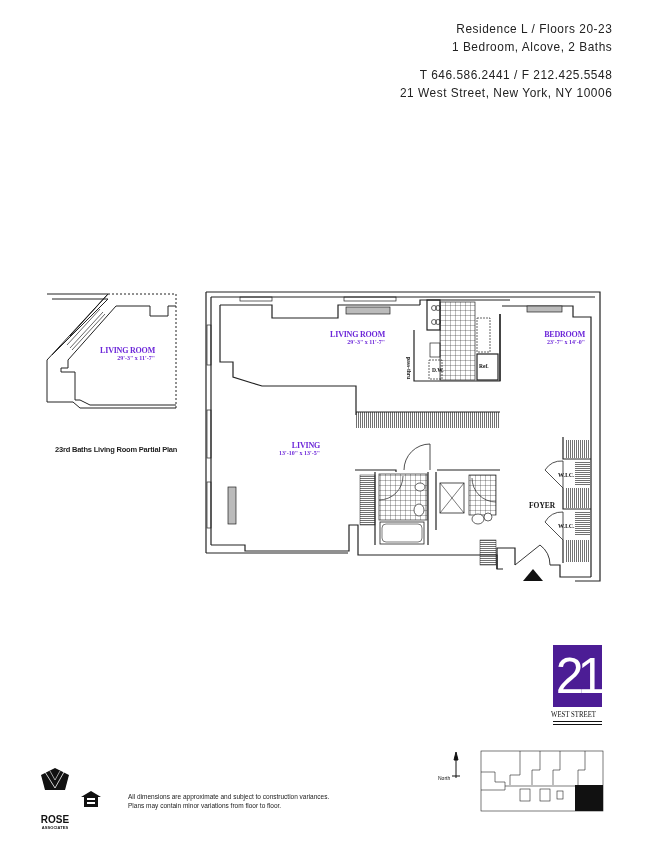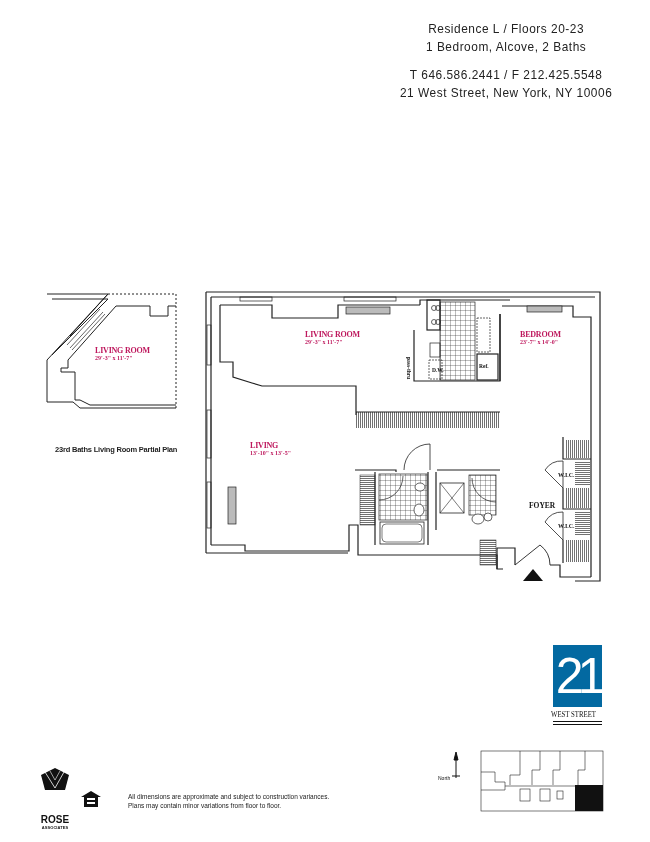--- a/index.html
+++ b/index.html
@@ -1,31 +1,31 @@
 <!DOCTYPE html>
 <html><head>
 <meta charset="utf-8">
 <style>
   html, body { margin: 0; padding: 0; background: #ffffff; }
   body { width: 650px; height: 842px; position: relative; overflow: hidden;
          font-family: "Liberation Sans", sans-serif; color: #1a1a1a; }
-  .header { position: absolute; right: 38px; top: 20px; text-align: center;
+  .header { position: absolute; right: 38px; top: 20px; text-align: right;
             font-family: "Liberation Sans Narrow", "Liberation Sans", sans-serif; }
   .header .line { font-size: 13.5px; letter-spacing: 0.6px; line-height: 18px; color: #222;
                   transform: scaleX(0.88); transform-origin: right center; white-space: nowrap; }
   .header .gap { height: 10px; }
   .plan-svg { position: absolute; left: 0; top: 0; }
-  .room-label { position: absolute; text-align: left; font-family: "Liberation Serif", serif;
-                color: #be185d; }
+  .room-label { position: absolute; text-align: right; font-family: "Liberation Serif", serif;
+                color: #6d28d9; }
   .room-label .name { font-size: 8px; font-weight: bold; letter-spacing: -0.2px; }
   .room-label .dim { font-size: 6px; font-weight: bold; }
   .small-label { position: absolute; font-family: "Liberation Serif", serif; font-size: 6.5px; font-weight: bold; color: #111; }
   .caption { position: absolute; left: 55px; top: 445px; font-size: 7.5px; font-weight: bold;
              font-family: "Liberation Sans", sans-serif; color: #222; letter-spacing: -0.2px; }
-  .logo21 { position: absolute; left: 553px; top: 645px; width: 49px; height: 62px; background: #0369a1;
+  .logo21 { position: absolute; left: 553px; top: 645px; width: 49px; height: 62px; background: #4c1d95;
             color: #fff; display: flex; align-items: center; justify-content: center;
             font-family: "Liberation Sans", sans-serif; font-size: 50px; font-weight: 300;
             letter-spacing: -6px; line-height: 1; }
   .logo-ws { position: absolute; left: 551px; top: 709px; width: 54px; text-align: center;
              font-family: "Liberation Serif", serif; font-size: 8.5px; letter-spacing: 0px;
              transform: scaleX(0.8); transform-origin: left center; white-space: nowrap; color: #111; }
   .logo-ws-line { position: absolute; left: 553px; height: 1px; width: 49px; background: #111; }
   .rose { position: absolute; left: 38px; top: 768px; width: 34px; text-align: center; }
   .rose .rname { font-family: "Liberation Sans", sans-serif; font-weight: bold; font-size: 10px; line-height: 10px; color: #111; margin-top: 19px; }
   .rose .rsub { font-family: "Liberation Sans", sans-serif; font-size: 4px; font-weight: bold; color: #111; letter-spacing: 0.1px; }

